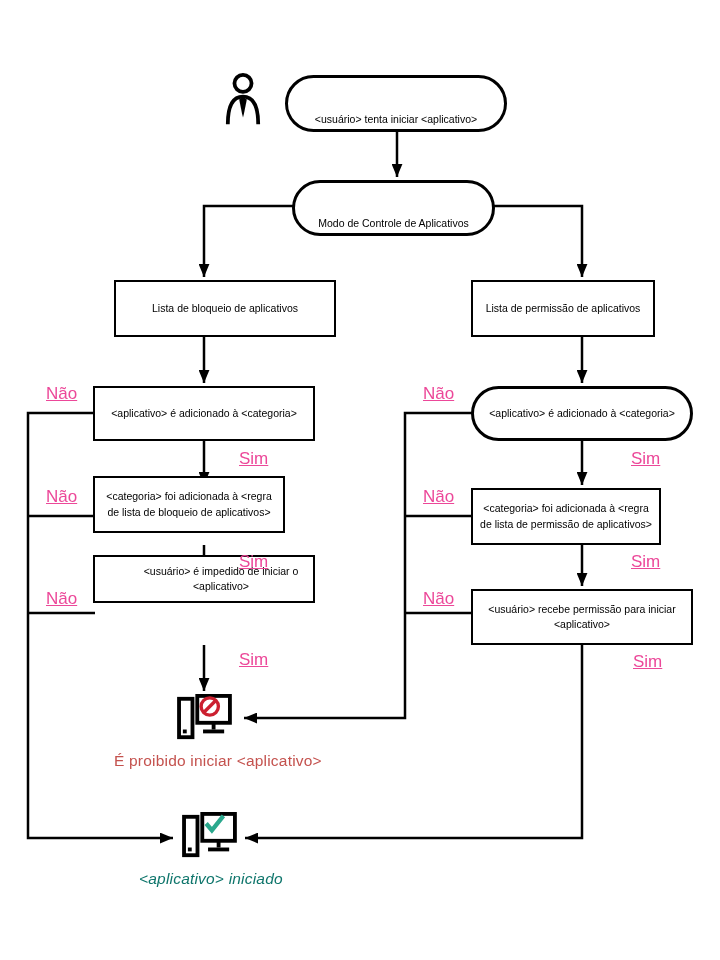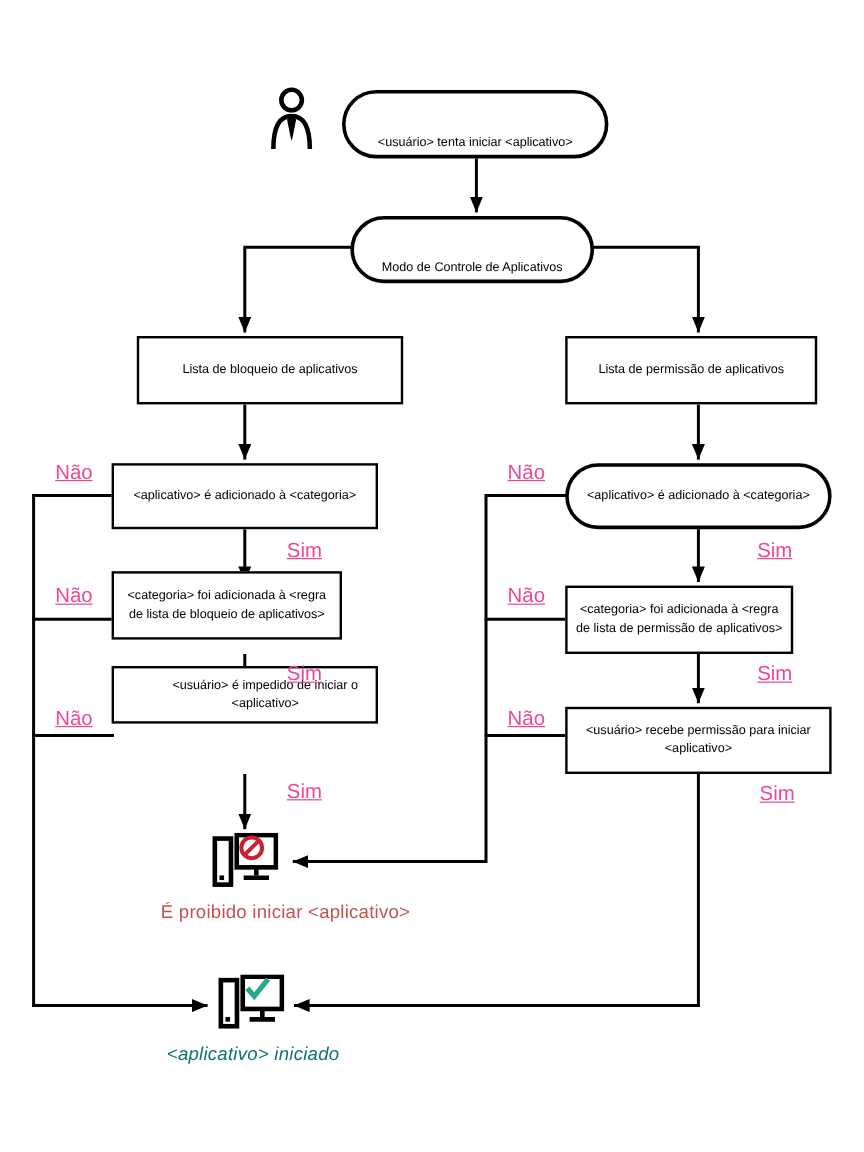--- a/index.html
+++ b/index.html
@@ -19,21 +19,21 @@
   .node{
     position:absolute;box-sizing:border-box;background:#fff;border:2.5px solid #000;
     display:flex;align-items:center;justify-content:center;text-align:center;
     font-size:10.5px;line-height:1.45;padding:2px 6px;
   }
   .stadium{border-width:3px;border-radius:32px;padding:2px 10px;align-items:flex-end;}
   .pill{border-radius:28px;}
   .nowrap span{white-space:nowrap;}
   .lbl{position:absolute;font-size:17px;color:#ec4899;text-decoration:underline;}
   .outcome{position:absolute;font-size:15.5px;letter-spacing:.2px;}
-  .outcome.blocked{color:var(--blocked-text);margin-left:20px;}
+  .outcome.blocked{color:var(--blocked-text);}
   .outcome.started{color:var(--started-text);font-style:italic;}
   .icon{position:absolute;}
 </style>
 </head>
 <body>
 
 <div class="canvas">
 
   <svg class="wires" xmlns="http://www.w3.org/2000/svg">
     <defs>
@@ -71,21 +71,21 @@
   </div>
 
   <div class="node stadium nowrap" style="left:292px;top:180px;width:203px;height:56px;">
     <span>Modo de Controle de Aplicativos</span>
   </div>
 
   <div class="node nowrap" style="left:93px;top:280px;width:222px;height:57px;margin-left:21px;">
     <span>Lista de bloqueio de aplicativos</span>
   </div>
 
-  <div class="node nowrap" style="left:471px;top:280px;width:210px;height:57px;">
+  <div class="node nowrap" style="left:471px;top:280px;width:184px;height:57px;">
     <span>Lista de permissão de aplicativos</span>
   </div>
 
   <div class="node nowrap" style="left:93px;top:386px;width:222px;height:55px;">
     <span>&lt;aplicativo&gt; é adicionado à &lt;categoria&gt;</span>
   </div>
 
   <div class="node pill nowrap" style="left:471px;top:386px;width:222px;height:55px;border-width:3px;">
     <span>&lt;aplicativo&gt; é adicionado à &lt;categoria&gt;</span>
   </div>

